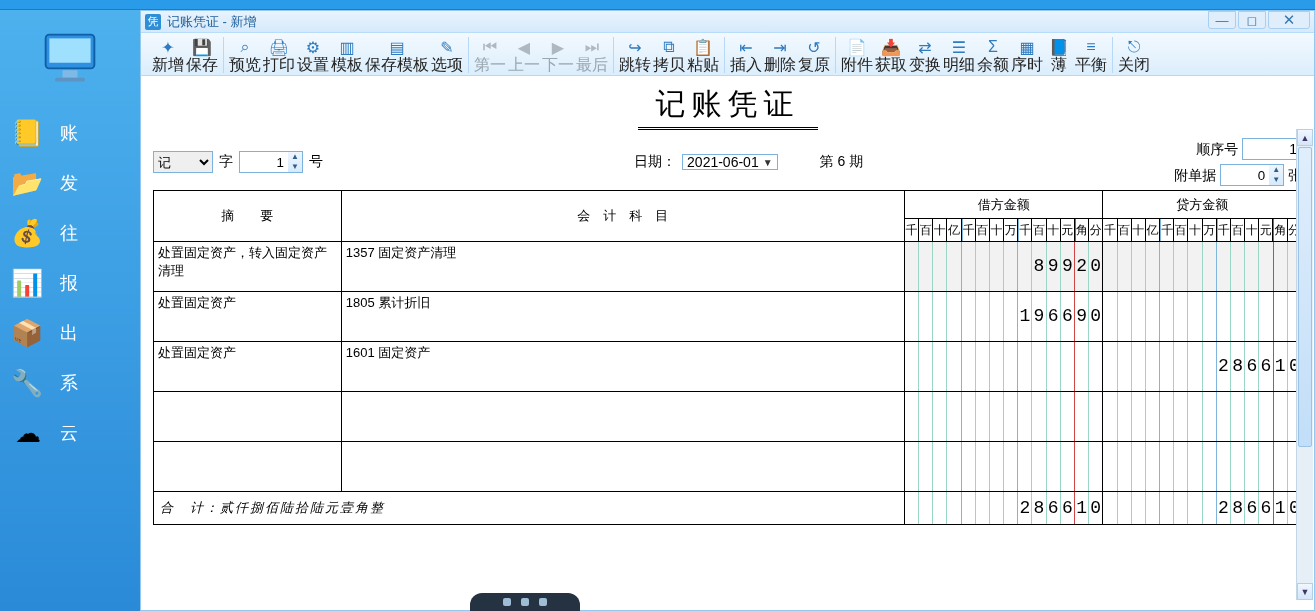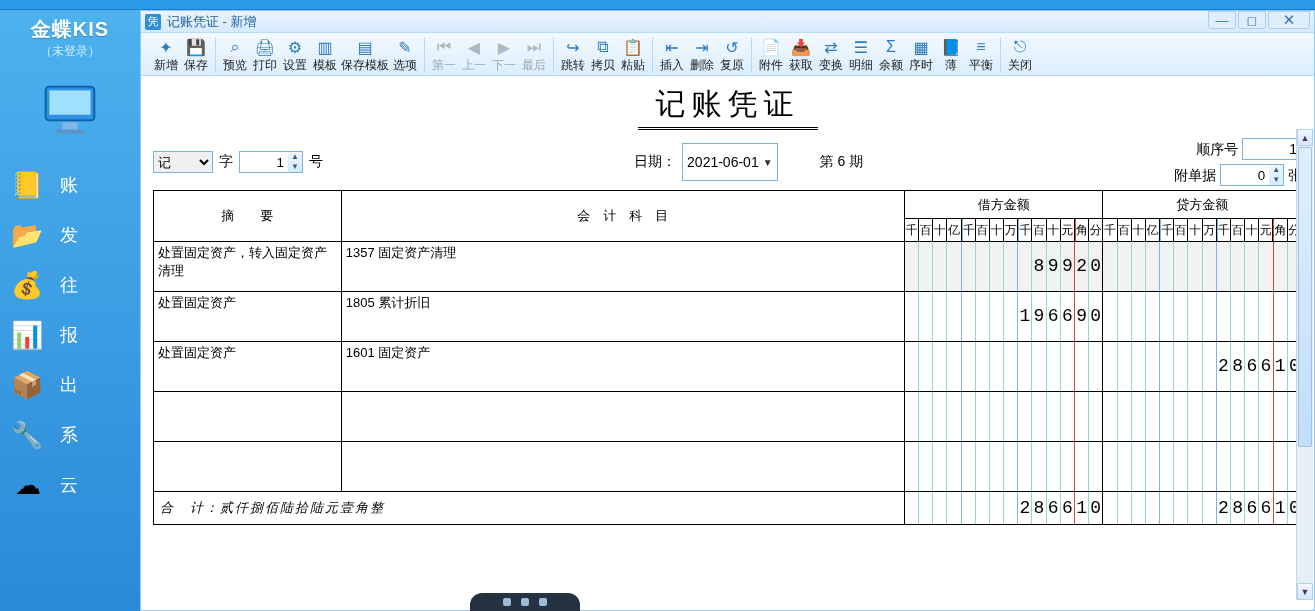--- a/index.html
+++ b/index.html
@@ -30,39 +30,39 @@
   .doc-title .tico { width:16px;height:16px; margin-right:6px; display:inline-flex; align-items:center; justify-content:center; background:#2e8fd7; color:#fff; font-size:11px; border-radius:2px;}
   .win-ctrl { position:absolute; top:0; right:4px; display:flex; gap:2px; }
   .win-btn { width:28px; height:18px; background:#e0eefc; border:1px solid #a8cff0; border-radius:0 0 3px 3px; display:flex; align-items:center; justify-content:center; font-size:13px; color:#3577b0;}
   .win-btn.close{ width:42px; font-size:15px;}
   
   
   .toolbar { background: linear-gradient(#f3f9ff,#dbeefc); border-bottom:1px solid #b7d9f7; padding:4px 6px 2px 6px; display:flex; align-items:flex-end; gap:0; }
   .tgroup { display:flex; align-items:flex-end; padding:0 4px; border-right:1px solid #b7d9f7;}
   .tbtn { display:flex; flex-direction:column; align-items:center; min-width:30px; padding:0 1px; cursor:pointer; }
   .tbtn .glyph{ height:20px; display:flex;align-items:center;justify-content:center; font-size:16px; color:#2f7bbf;}
-  .tbtn .tl{ font-size:12px; color:#222; white-space:nowrap; line-height:16px; }
+  .tbtn .tl{ font-size:16px; color:#222; white-space:nowrap; line-height:16px; }
   .tbtn.disabled .tl{ color:#9aa6b0;}
   .tbtn.disabled .glyph{ color:#aeb8c1;}
   .toolbar .tgroup:last-child{border-right:none;}
 
   
   .voucher-scroll { flex:1; overflow:auto; }
   .voucher { padding:8px 12px 0 12px; }
   .v-title { text-align:center; font-family: "STKaiti","KaiTi",serif; font-size:30px; letter-spacing:6px; }
   .v-underline { width:180px; margin:2px auto 6px auto; border-top:1px solid #000; border-bottom:1px solid #000; height:3px;}
   .v-meta { display:flex; align-items:center; font-size:14px; padding:2px 0 4px 0;}
   .v-meta .grow{flex:1;}
   .v-meta select, .v-meta input[type="text"] { border:1px solid #7bb2de; height:22px; font-size:13px;}
   .v-meta .seqbox, .v-meta .attachbox { border:1px solid #7bb2de; height:22px; width:60px; text-align:right; padding:0 4px; display:inline-block; line-height:20px; background:#fff;}
   .v-meta .spin { display:inline-flex; align-items:center; border:1px solid #7bb2de; height:22px;}
   .v-meta .spin input{ border:none; width:48px; text-align:right; padding-right:4px; height:20px; outline:none;}
   .v-meta .spin .ar{ width:14px; display:flex; flex-direction:column; background:linear-gradient(#eef6ff,#d6eafc);}
   .v-meta .spin .ar span{ height:10px; font-size:8px; text-align:center; line-height:10px; color:#335e86; cursor:pointer;}
-  .v-meta .datebox{ border:1px solid #7bb2de; padding:0 4px; height:38px; display:inline-flex; align-items:center; background:#fff; gap:4px;}
+  .v-meta .datebox{ border:1px solid #7bb2de; padding:0 4px; height:16px; display:inline-flex; align-items:center; background:#fff; gap:4px;}
   .v-meta .datebox .dd{font-size:10px; color:#333;}
   .metaR { display:flex; flex-direction:column; align-items:flex-end; gap:4px; margin-left:auto;}
 
   
   table.vgrid { border-collapse: collapse; width:100%; table-layout:fixed; }
   .vgrid th, .vgrid td { border:1px solid #000; font-size:13px; }
   .vgrid thead th { font-weight:400; }
   .hdr-row1 th{ height:28px; }
   .hdr-units th{ height:22px; font-size:12px; padding:0; }
   .col-summary { width:180px; }
@@ -90,24 +90,20 @@
   .pill { position:absolute; left:470px; bottom:0; width:110px; height:18px; background:#253241; border-radius:12px 12px 0 0; display:flex; align-items:center; justify-content:center; gap:10px;}
   .pill span{ width:8px;height:8px; background:#9fbcd6; border-radius:2px;}
 </style>
 </head>
 <body>
 
 <div class="outer-top"></div>
 <div class="main-row">
 
   <div class="leftcol">
-    <div class="leftheader">
-      <div class="prod">金蝶KIS</div>
-      <div class="sub">（未登录）</div>
-    </div>
     <div class="monitor">
       <div class="side-row">
         <svg viewBox="0 0 64 64">
           <rect x="6" y="6" width="52" height="36" rx="4" fill="#2f8fe0" stroke="#0d5fa6" stroke-width="2"></rect>
           <rect x="10" y="10" width="44" height="26" fill="#9fe0ff"></rect>
           <rect x="24" y="44" width="16" height="8" fill="#7fb9e6"></rect>
           <rect x="16" y="52" width="32" height="4" rx="2" fill="#5c94c4"></rect>
         </svg>
       </div>
     </div>

